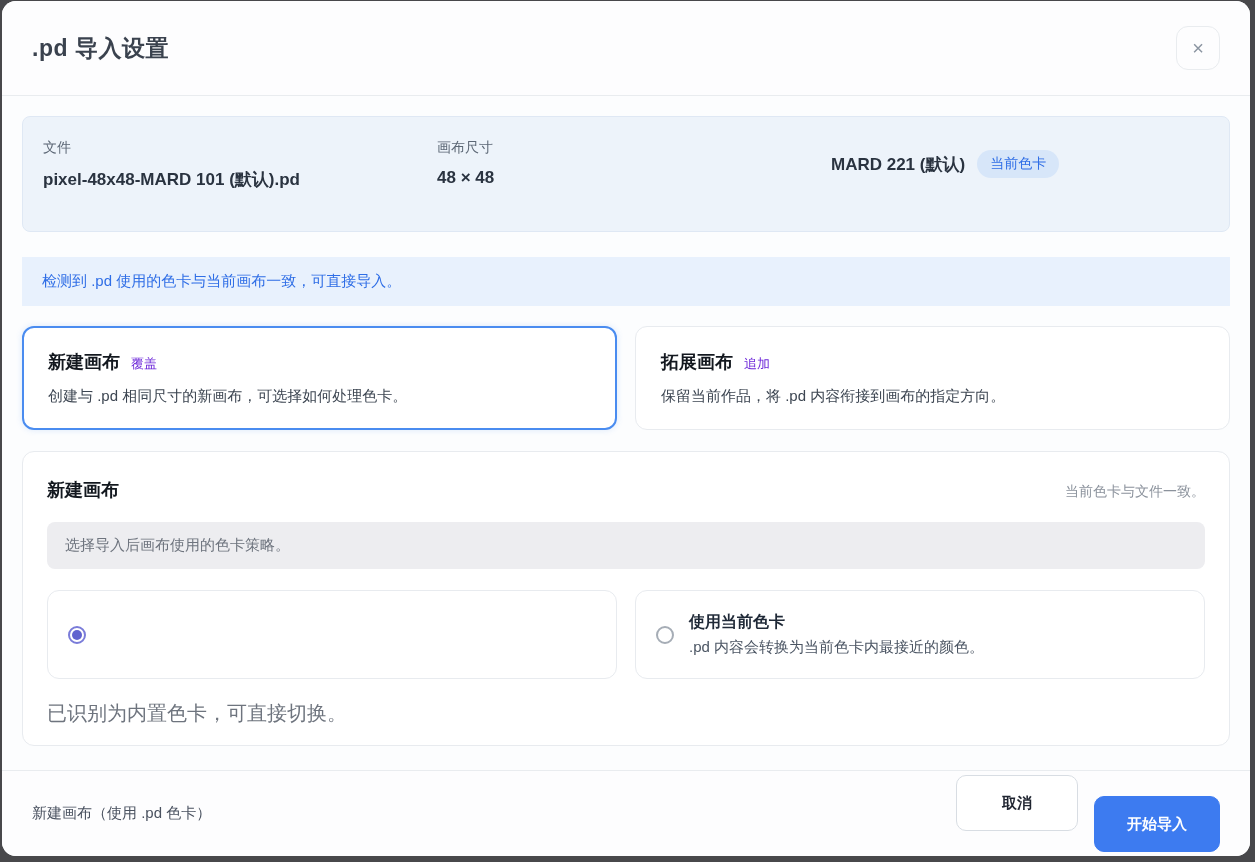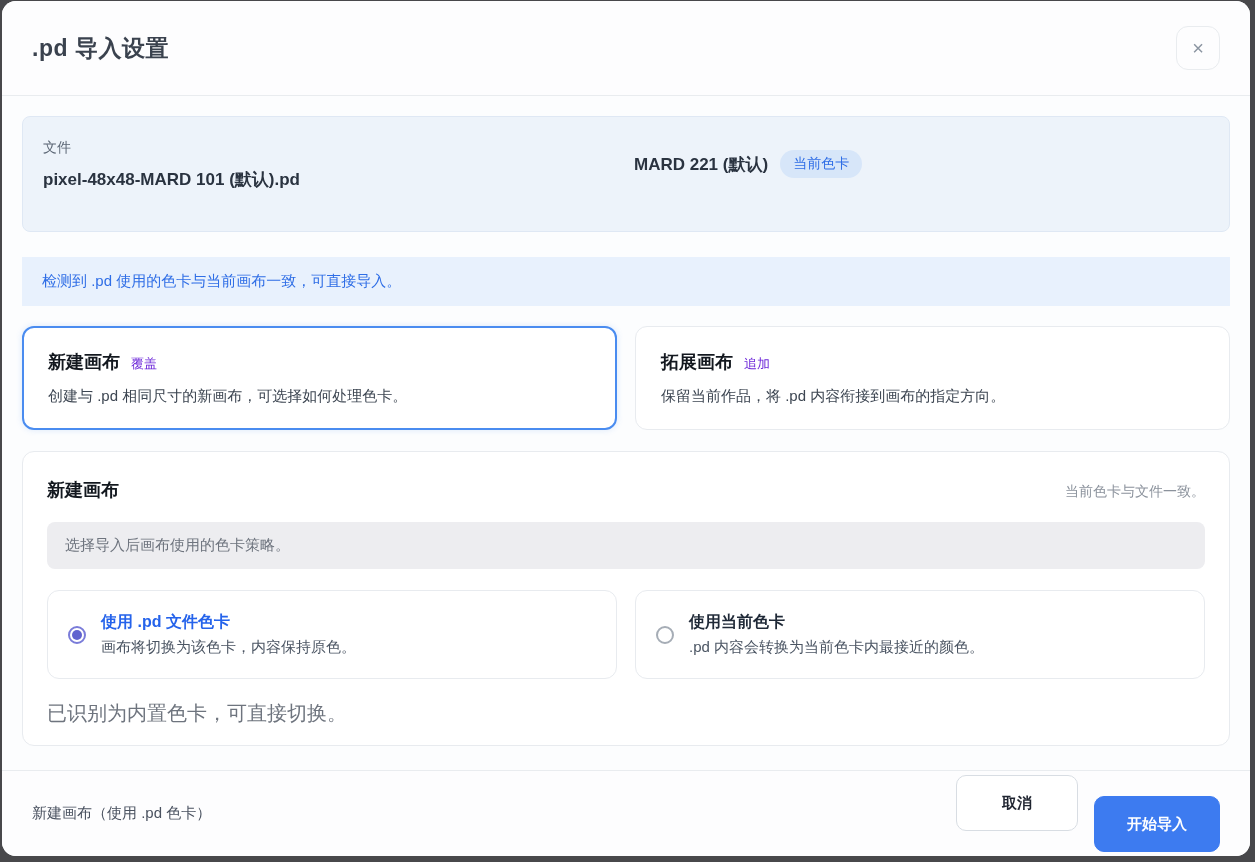--- a/index.html
+++ b/index.html
@@ -208,20 +208,24 @@
   </div>
 
   <div class="content">
 
     <div class="info-bar">
       <div class="info-col">
         <div class="info-label">文件</div>
         <div class="info-value">pixel-48x48-MARD 101 (默认).pd</div>
       </div>
       <div class="info-col">
+        <div class="info-label">画布尺寸</div>
+        <div class="info-value">48 × 48</div>
+      </div>
+      <div class="info-col">
         <div class="info-value">
           <span>MARD 221 (默认)</span>
           <span class="badge">当前色卡</span>
         </div>
       </div>
     </div>
 
     <div class="notice">检测到 .pd 使用的色卡与当前画布一致，可直接导入。</div>
 
     <div class="mode-row">
@@ -244,24 +248,20 @@
     <div class="panel">
       <div class="panel-head">
         <div class="panel-heading">新建画布</div>
         <div class="panel-note">当前色卡与文件一致。</div>
       </div>
       <div class="strategy-hint">选择导入后画布使用的色卡策略。</div>
 
       <div class="option-row">
         <div class="option-card">
           <span class="radio on"></span>
-          <div class="option-text">
-            <div class="option-title accent">使用 .pd 文件色卡</div>
-            <div class="option-desc">画布将切换为该色卡，内容保持原色。</div>
-          </div>
         </div>
         <div class="option-card">
           <span class="radio off"></span>
           <div class="option-text">
             <div class="option-title">使用当前色卡</div>
             <div class="option-desc">.pd 内容会转换为当前色卡内最接近的颜色。</div>
           </div>
         </div>
       </div>
 

